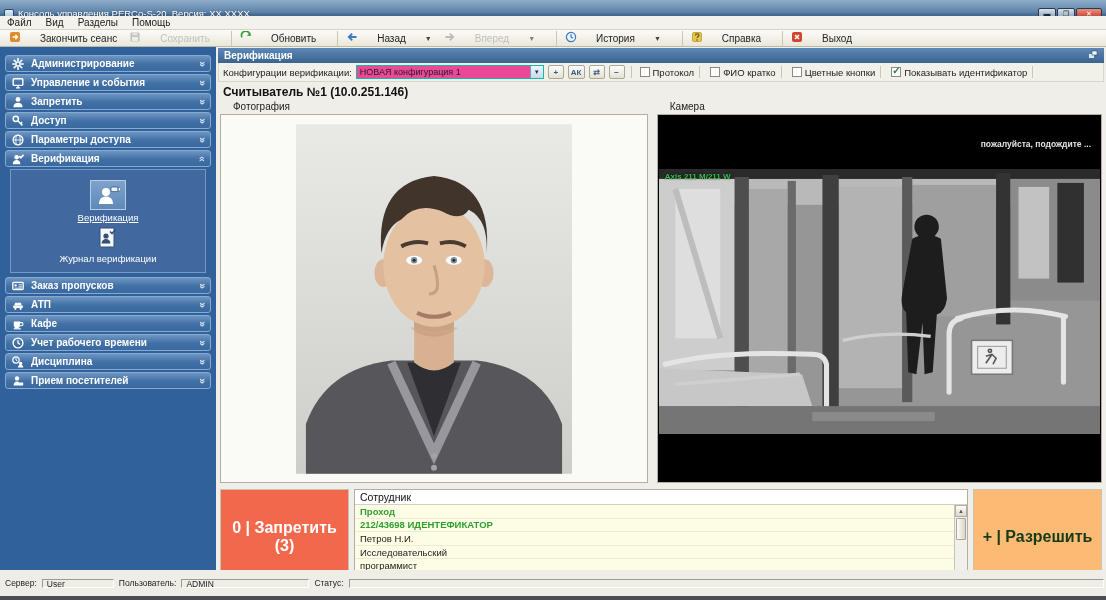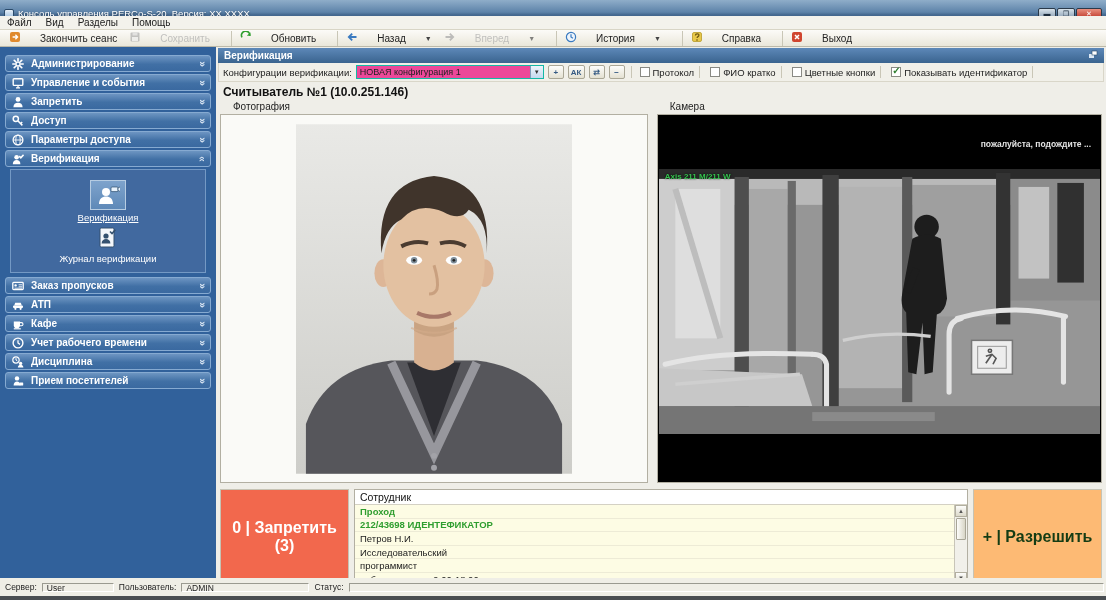--- a/index.html
+++ b/index.html
@@ -100,21 +100,21 @@
   .emp-row { height:13.6px; display:flex; align-items:center; padding:0 5px; background:#fdfce4;
     border-bottom:1px solid #edebd6; font-size:9.5px; color:#222; white-space:nowrap; }
   .emp-row.highlight { color:#2f9e2f; font-weight:bold; }
   .emp-scroll { width:13px; flex:none; background:#f1f0ea; border-left:1px solid #c8c5b8; display:flex; flex-direction:column; }
   .scr-btn { height:12px; font-size:6px; color:#555; display:flex; align-items:center; justify-content:center;
     background:linear-gradient(#fdfdfb,#dcd9ca); border:1px solid #b2afa0; }
   .scr-thumb { height:22px; margin:1px; background:linear-gradient(90deg,#fdfdfb,#d8d5c6); border:1px solid #a8a596; border-radius:1px; }
   .scr-track { flex:1; }
 
   
-  .statusbar { position:absolute; left:0; right:0; bottom:4px; height:18px; background:#efeee6;
+  .statusbar { position:absolute; left:0; right:0; bottom:4px; height:26px; background:#efeee6;
     display:flex; align-items:center; font-size:8.5px; color:#222; gap:2px; padding:0 2px; }
   .sb-lab { padding:0 3px; white-space:nowrap; }
   .sb-val { border:1px solid; border-color:#9a9a90 #fff #fff #9a9a90; height:9px; line-height:8px; padding:0 4px; white-space:nowrap; }
   .sb-val.v1 { width:72px; } .sb-val.v2 { width:128px; } .sb-val.v3 { flex:1; }
   .bottomstrip { position:absolute; left:0; right:0; bottom:0; height:4px; background:#4a4e52; }
 </style>
 </head>
 <body>
 
 <div class="titlebar">

